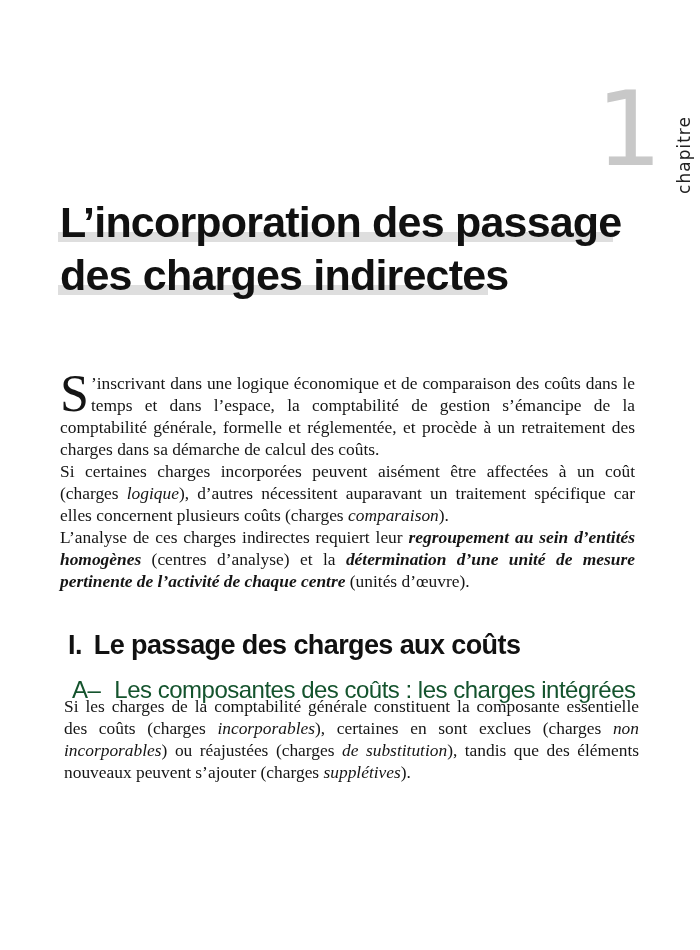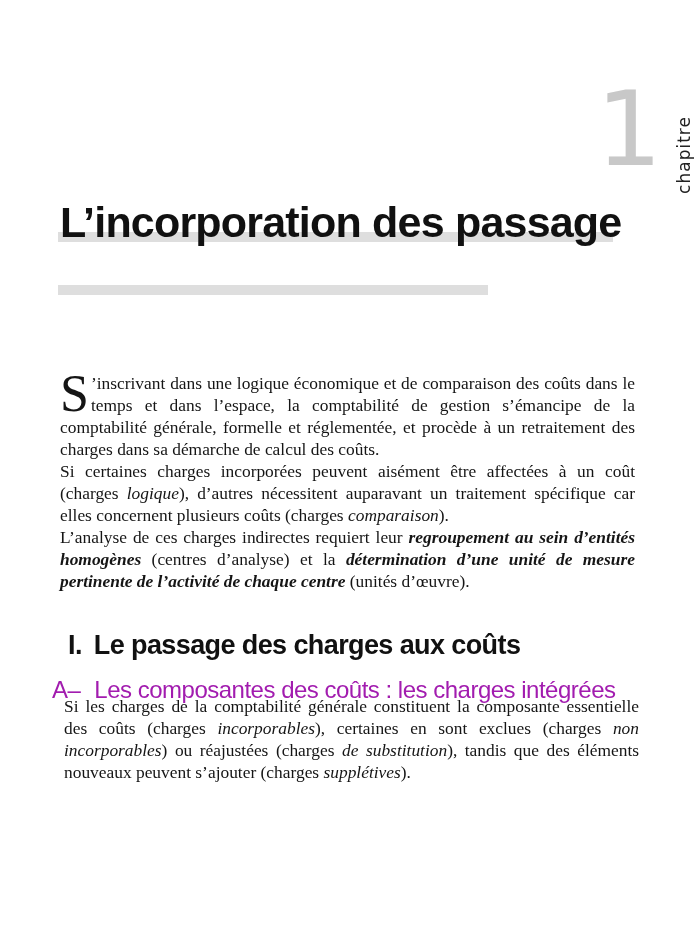--- a/index.html
+++ b/index.html
@@ -9,36 +9,36 @@
   .chapter-word { position: absolute; left: 44px; top: 50px; transform: rotate(-90deg); transform-origin: center; font-family: "DejaVu Sans", sans-serif; font-size: 17px; color: #222; letter-spacing: 1px; width: 100px; text-align: center; }
   .title { position: absolute; left: 60px; top: 196px; margin: 0; font-family: "Liberation Sans", sans-serif; font-weight: bold; font-size: 43px; line-height: 53px; letter-spacing: -0.8px; color: #111; }
   .title-line { position: relative; display: block; white-space: nowrap; }
   .title-line .bar { position: absolute; left: -2px; top: 36px; height: 10px; background: #dedede; z-index: 0; }
   .title-line .txt { position: relative; z-index: 1; }
   .body-text { font-family: "Liberation Serif", serif; font-size: 17.4px; line-height: 22px; text-align: justify; color: #151515; }
   .intro { position: absolute; left: 60px; top: 372px; width: 575px; margin: 0; }
   .intro p { margin: 0; }
   .dropcap { float: left; font-size: 52px; line-height: 40px; margin: 2px 2px 0 0; font-family: "Liberation Serif", serif; }
   .h1 { position: absolute; left: 60px; top: 622px; margin: 8px; font-family: "Liberation Sans", sans-serif; font-weight: bold; font-size: 27px; letter-spacing: -0.6px; color: #111; }
-  .h2 { position: absolute; left: 52px; top: 676px; margin: 0; font-family: "Liberation Sans", sans-serif; font-weight: normal; font-size: 24px; letter-spacing: -0.5px; color: #a21caf; }
+  .h2 { position: absolute; left: 72px; top: 676px; margin: 0; font-family: "Liberation Sans", sans-serif; font-weight: normal; font-size: 24px; letter-spacing: -0.5px; color: #14532d; }
   .h2 .num { margin-right: 14px; }
   .h1 .num { margin-right: 12px; }
   .sec-text { position: absolute; left: 60px; top: 691px; width: 575px; margin: 4px; }
 </style>
 </head>
 <body>
 
 <div class="chapter-mark">
   <span class="chapter-num">1</span>
   <span class="chapter-word">chapitre</span>
 </div>
 
 <h1 class="title">
   <span class="title-line"><span class="bar" style="width:555px"></span><span class="txt">L’incorporation des passage</span></span>
-  <span class="title-line"><span class="bar" style="width:430px"></span></span>
+  <span class="title-line"><span class="bar" style="width:430px"></span><span class="txt">des charges indirectes</span></span>
 </h1>
 
 <div class="intro body-text">
   <p><span class="dropcap">S</span><span>’inscrivant dans une logique économique et de comparaison des coûts dans le temps et dans l’espace, la comptabilité de gestion s’émancipe de la comptabilité générale, formelle et réglementée, et procède à un retraitement des charges dans sa démarche de calcul des coûts.</span></p>
   <p><span>Si certaines charges incorporées peuvent aisément être affectées à un coût (charges </span><i>logique</i><span>), d’autres nécessitent auparavant un traitement spécifique car elles concernent plusieurs coûts (charges </span><i>comparaison</i><span>).</span></p>
   <p><span>L’analyse de ces charges indirectes requiert leur </span><b><i>regroupement au sein d’entités homogènes</i></b><span> (centres d’analyse) et la </span><b><i>détermination d’une unité de mesure pertinente de l’activité de chaque centre</i></b><span> (unités d’œuvre).</span></p>
 </div>
 
 <h2 class="h1"><span class="num">I.</span><span>Le passage des charges aux coûts</span></h2>
 

